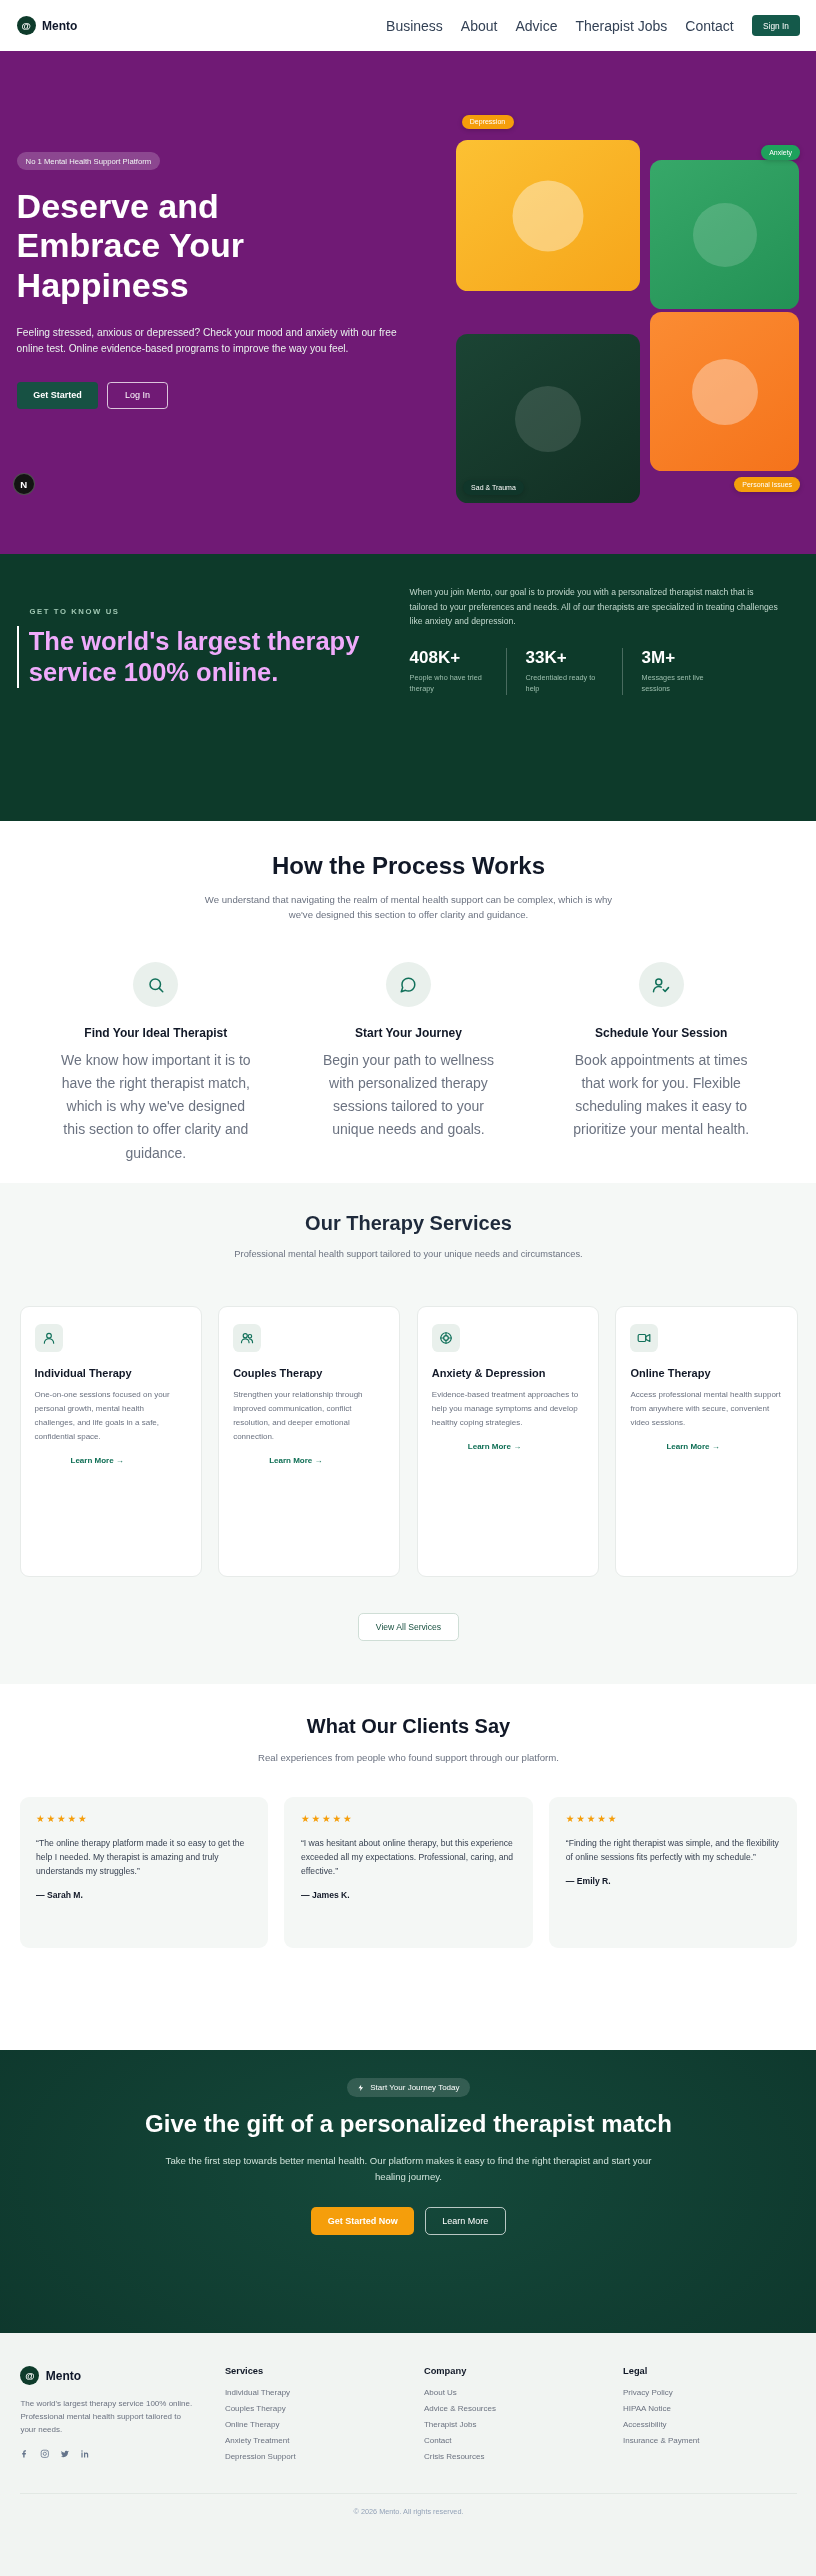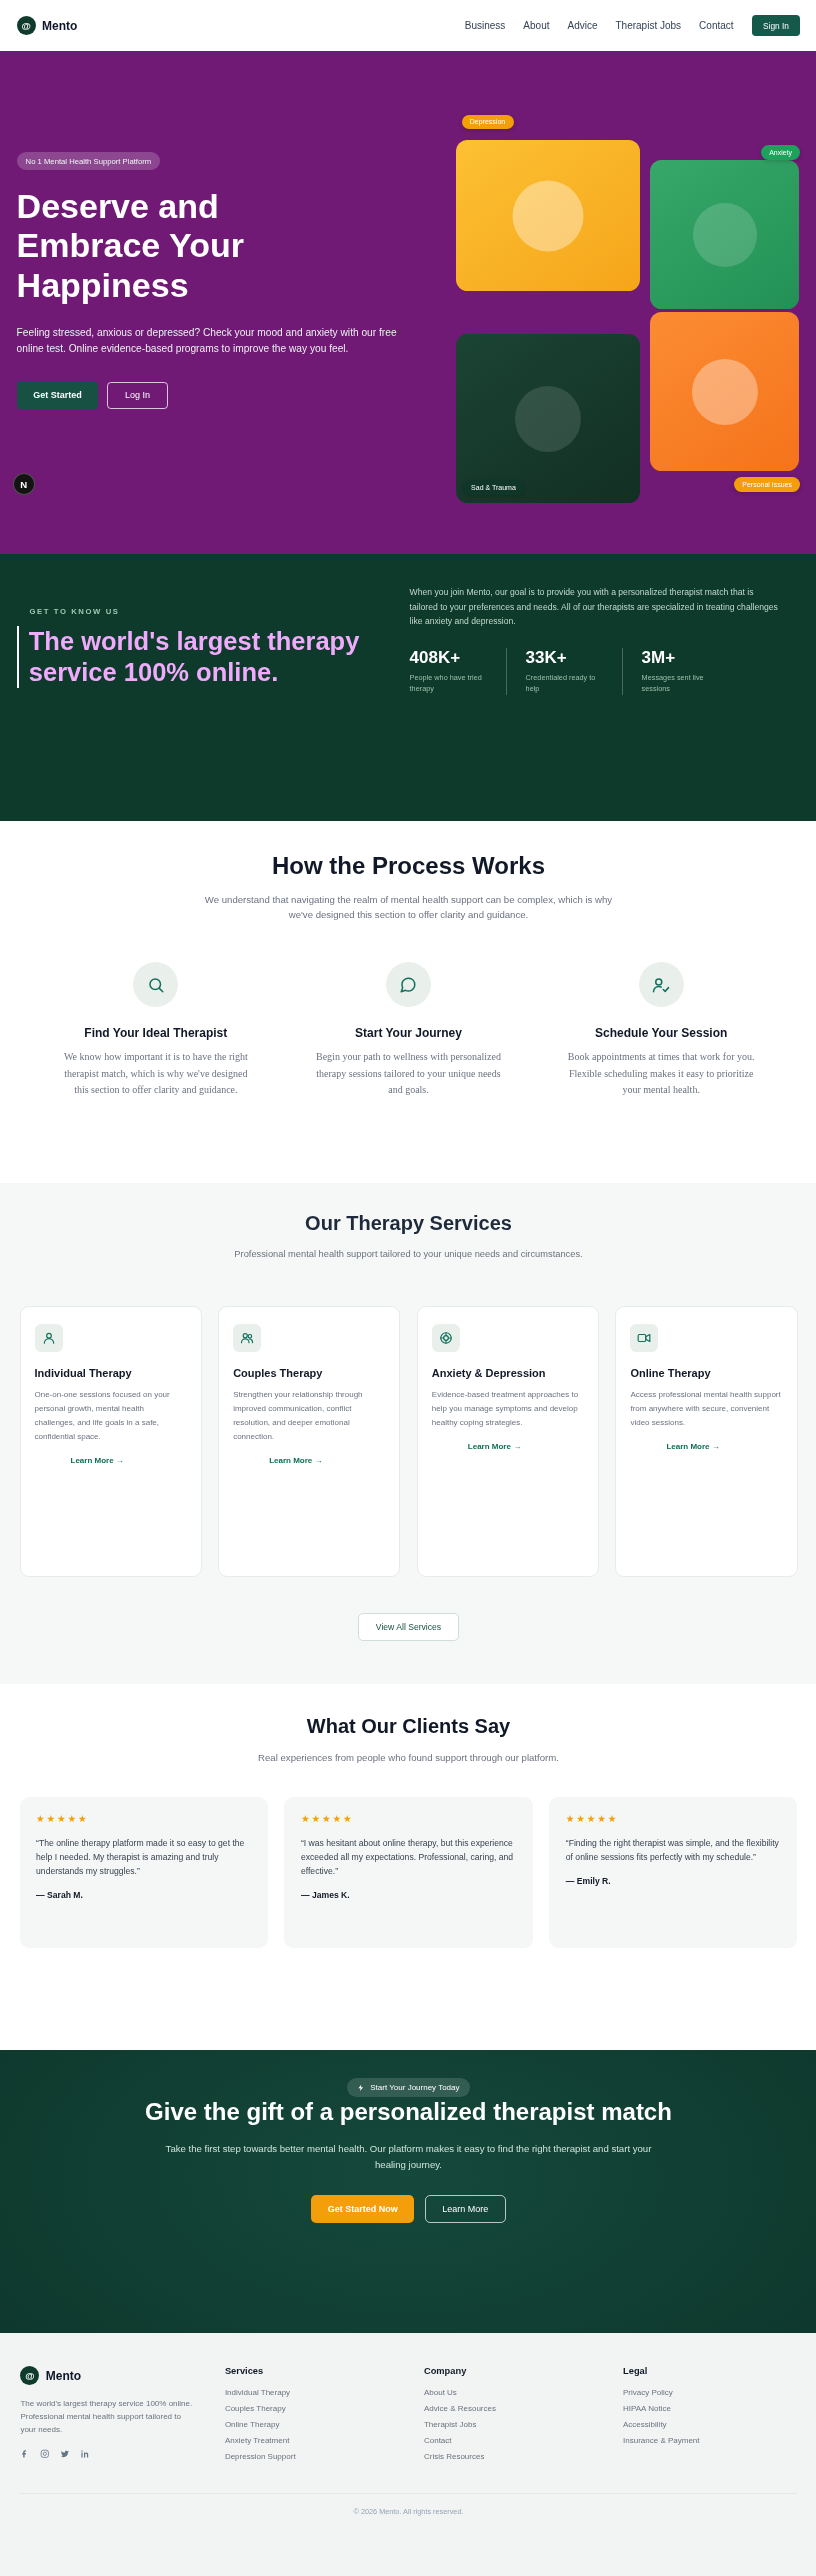--- a/index.html
+++ b/index.html
@@ -7,21 +7,21 @@
   body { width: 817px; margin: 0 auto; font-family: "Liberation Sans", sans-serif; background: #fff; color: #111827; }
   a { text-decoration: none; }
   svg { display: block; }
 
   
   .header { height: 51px; display: flex; align-items: center; justify-content: space-between; padding: 0 16.6px; background: #fff; }
   .brand { display: flex; align-items: center; gap: 6.4px; }
   .logo-circle { width: 19px; height: 19px; border-radius: 50%; background: #0e3b2b; color: #fff; display: flex; align-items: center; justify-content: center; font-size: 9.6px; font-weight: bold; }
   .brand-name { font-size: 12px; font-weight: bold; color: #0f172a; }
   .nav { display: flex; align-items: center; gap: 18px; }
-  .nav a { font-size: 10px; color: #334155; }
+  .nav a { font-size: 14px; color: #334155; }
   .btn-signin { background: #14594a; color: #fff; font-size: 8.3px; padding: 5.7px 11.5px; border-radius: 3.8px; border: none; cursor: pointer; }
 
   
   .hero { position: relative; height: 503px; background: #701a75; padding: 0 16.6px; display: flex; }
   .hero-left { width: 408px; padding-top: 101px; }
   .hero-badge { display: inline-block; background: rgba(255,255,255,0.2); color: #f1f7f4; font-size: 7.7px; padding: 4.5px 9px; border-radius: 637px; }
   .hero h1 { margin-top: 16.6px; font-size: 34px; line-height: 1.17; color: #fff; font-weight: bold; max-width: 274px; }
   .hero-desc { margin-top: 19px; max-width: 383px; font-size: 10.2px; line-height: 1.6; color: #e9f2ed; }
   .hero-actions { margin-top: 24px; display: flex; gap: 9px; }
   .btn-get-started { background: #175143; color: #fff; font-size: 9px; font-weight: bold; padding: 7.7px 16.6px; border-radius: 3.8px; border: none; cursor: pointer; }
@@ -58,21 +58,21 @@
   .stat-value { font-size: 17px; font-weight: bold; color: #fff; }
   .stat-label { margin-top: 5.1px; font-size: 7.3px; color: #9dbfae; line-height: 1.5; max-width: 77px; }
 
   
   .process { height: 362px; padding-top: 31px; text-align: center; background: #fff; }
   .process h2 { font-size: 24px; color: #111827; }
   .section-sub { margin: 11.5px auto 0; max-width: 421px; font-size: 9.6px; color: #6b7280; line-height: 1.6; }
   .steps { width: 727px; margin: 40px auto 0; display: grid; grid-template-columns: repeat(3, 1fr); gap: 31px; }
   .step-icon { width: 45px; height: 45px; border-radius: 50%; background: #e9f0ec; display: flex; align-items: center; justify-content: center; margin: 0 auto; color: #11705a; }
   .step h3 { margin-top: 19px; font-size: 12px; color: #111827; }
-  .step p { margin: 9px auto 16px; max-width: 191px; font-size: 10px; color: #6b7280; line-height: 1.65; font-family: Liberation Serif, serif; }
+  .step p { margin: 9px auto 16px; max-width: 191px; font-size: 14px; color: #6b7280; line-height: 1.65; }
 
   
   .services { height: 501px; background: #f5f8f6; padding-top: 29px; text-align: center; }
   .services h2 { font-size: 20px; color: #1e2a3b; }
   .services .section-sub { font-size: 9.3px; }
   .svc-grid { width: 778px; margin: 45px auto 0; display: grid; grid-template-columns: repeat(4, 1fr); gap: 16.6px; text-align: left; }
   .svc-card { background: #fff; border: 0.6px solid #e7ebe9; border-radius: 9px; padding: 16.6px 14px; height: 271px; display: flex; flex-direction: column; }
   .svc-icon { width: 28px; height: 28px; border-radius: 6.4px; background: #e9f0ec; display: flex; align-items: center; justify-content: center; color: #11705a; }
   .svc-card h3 { margin-top: 15.3px; font-size: 11px; color: #111827; }
   .svc-card p { margin-top: 9px; font-size: 8px; color: #6b7280; line-height: 1.75; }
@@ -84,21 +84,21 @@
   .testimonials h2 { font-size: 20px; color: #111827; }
   .t-grid { width: 778px; margin: 32px auto 0; display: grid; grid-template-columns: repeat(3, 1fr); gap: 16.6px; text-align: left; }
   .t-card { background: #f4f7f5; border-radius: 9px; padding: 16.6px; min-height: 151px; }
   .stars { color: #f59e0b; font-size: 9.6px; letter-spacing: 1.9px; }
   .quote { margin-top: 11.5px; font-size: 8.6px; color: #374151; line-height: 1.65; }
   .author { margin-top: 11.5px; font-size: 8.6px; font-weight: bold; color: #111827; }
 
   
   .cta { height: 283px; background: radial-gradient(90% 140% at 50% 45%, #15493b 0%, #0b3026 100%); text-align: center; padding-top: 28px; color: #fff; }
   .cta-badge { display: inline-flex; align-items: center; gap: 5.1px; background: rgba(255,255,255,0.14); padding: 5.1px 10.2px; border-radius: 637px; font-size: 8px; color: #fff; }
-  .cta h2 { margin: 0 auto 0; font-size: 24px; max-width: 561px; line-height: 1.25; }
+  .cta h2 { margin: 12px auto 0; font-size: 24px; max-width: 561px; line-height: 1.25; }
   .cta p { margin: 14px auto 0; font-size: 9.6px; color: #cfe3da; max-width: 510px; line-height: 1.6; }
   .cta-actions { margin-top: 23px; display: flex; justify-content: center; gap: 10.2px; }
   .btn-cta-primary { background: #f59e0b; color: #fff; font-size: 9px; font-weight: bold; padding: 8.3px 16.6px; border-radius: 5.1px; border: none; cursor: pointer; }
   .btn-cta-secondary { background: transparent; color: #fff; font-size: 9px; padding: 8.3px 16.6px; border-radius: 5.1px; border: 0.6px solid rgba(255,255,255,0.7); cursor: pointer; }
 
   
   .footer { height: 244px; background: #f1f4f2; padding: 33px 20.4px 0; }
   .f-grid { display: grid; grid-template-columns: 179px 1fr 1fr 1fr; gap: 25.5px; }
   .f-desc { margin-top: 11.5px; font-size: 8px; color: #6b7280; line-height: 1.65; max-width: 172px; }
   .socials { margin-top: 12.8px; display: flex; gap: 10.2px; }

